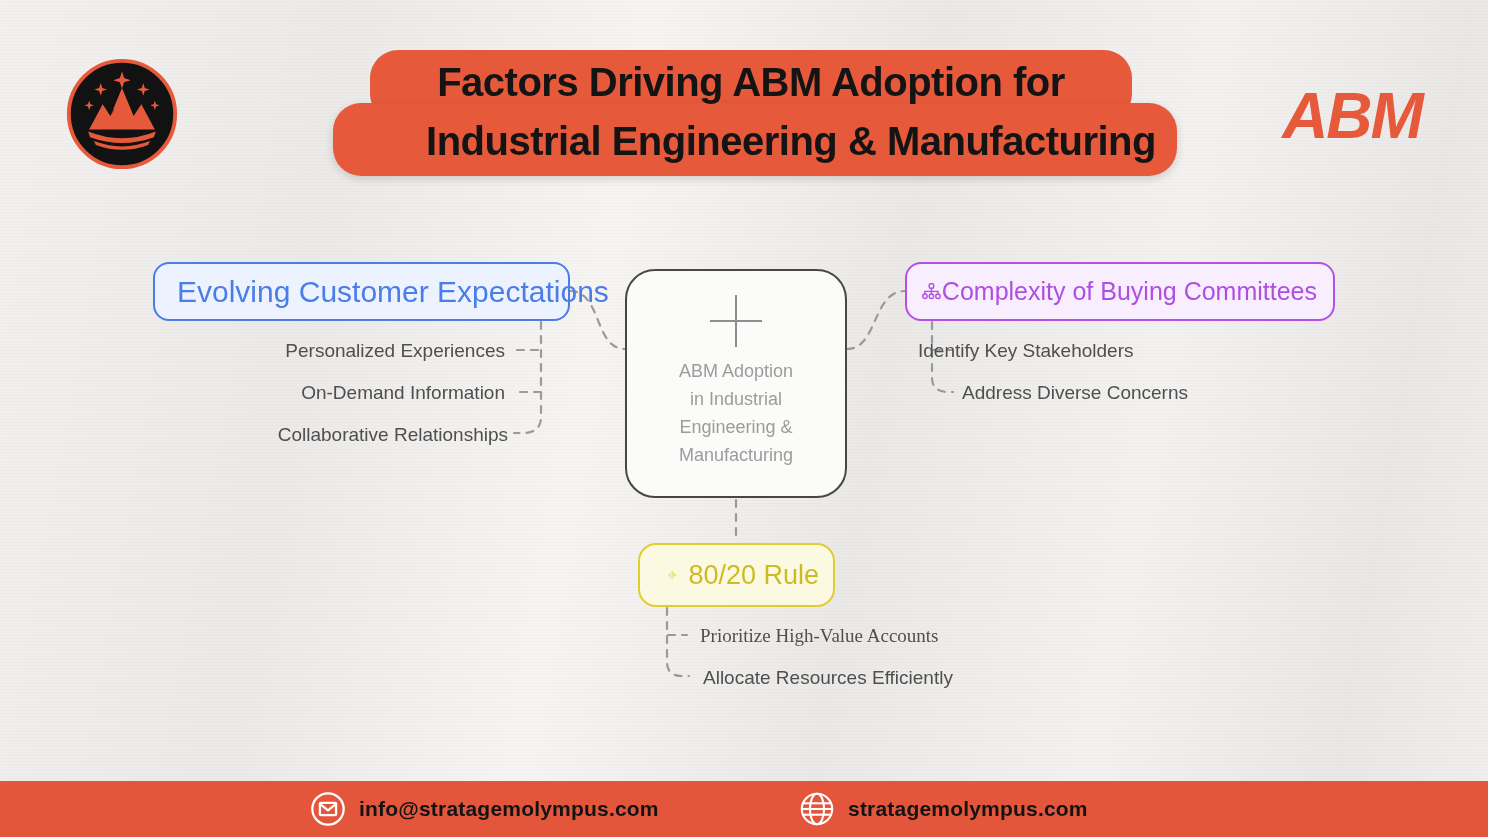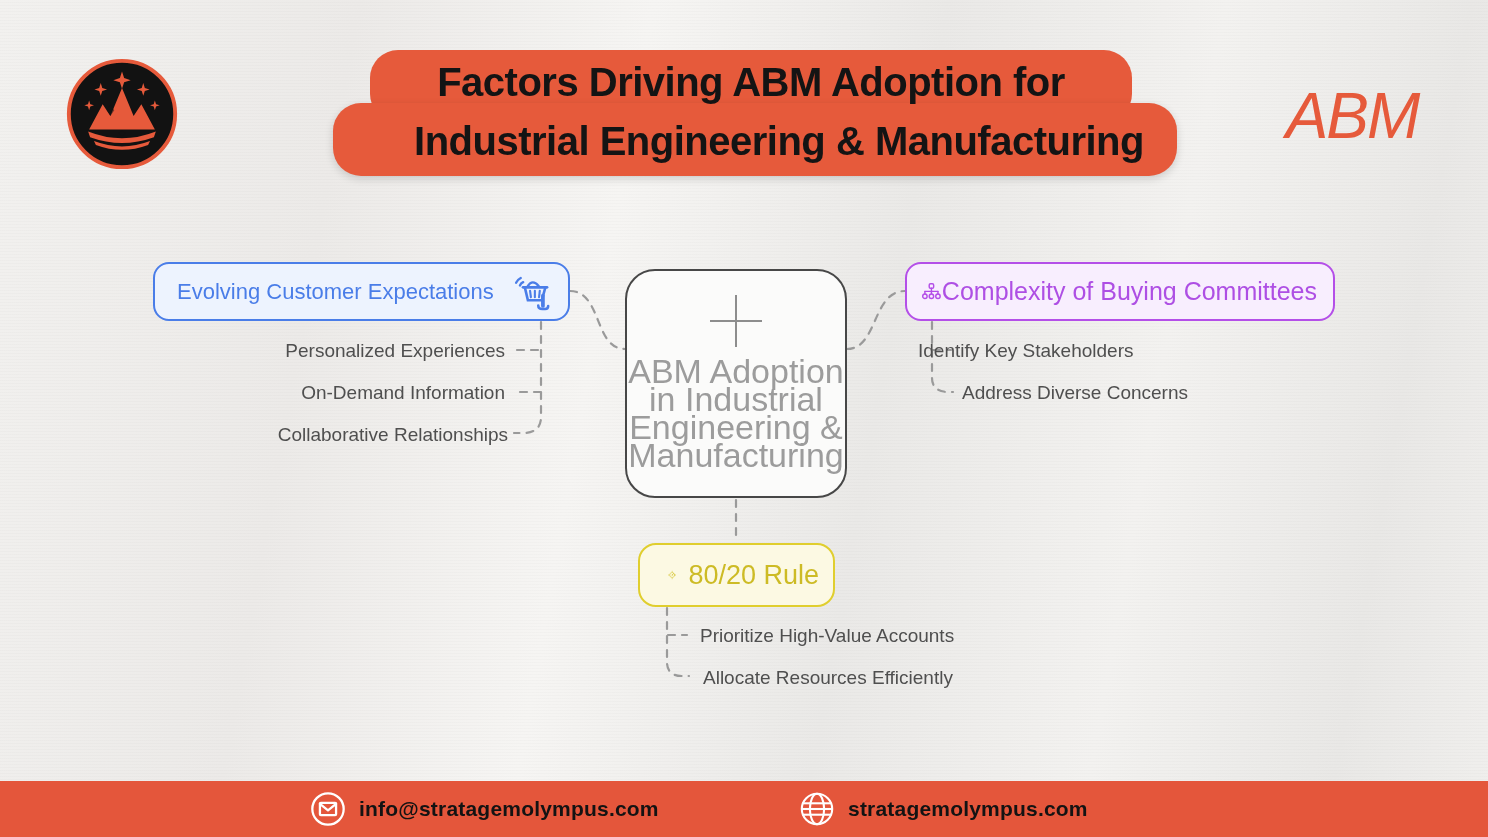--- a/index.html
+++ b/index.html
@@ -21,56 +21,56 @@
     box-shadow:0 3px 8px rgba(0,0,0,0.15);
   }
   .title-rect.top{left:345px;top:50px;width:762px;height:72px;box-shadow:none;}
   .title-rect.bottom{left:308px;top:103px;width:844px;height:73px;}
   .title-text{
     font-weight:700;color:#141414;font-size:40px;letter-spacing:-0.5px;
     white-space:nowrap;
   }
   .title-line1{position:absolute;left:345px;top:50px;width:762px;height:64px;
     display:flex;align-items:center;justify-content:center;z-index:3;}
-  .title-line2{position:absolute;left:296px;top:106px;width:916px;height:70px;
+  .title-line2{position:absolute;left:308px;top:106px;width:916px;height:70px;
     display:flex;align-items:center;justify-content:center;z-index:3;}
   .brand-abm{
     left:1262px;top:76px;width:180px;height:80px;
     display:flex;align-items:center;justify-content:center;
-    color:#E65A3B;font-size:64px;font-weight:400;font-style:italic;letter-spacing:-2px;
+    color:#E65A3B;font-size:64px;font-weight:700;font-style:italic;letter-spacing:-2px;
   }
 
   
   .node{
     position:absolute;display:flex;align-items:center;border-radius:16px;
     box-sizing:border-box;white-space:nowrap;
   }
   .node-blue{
     left:153px;top:262px;width:417px;height:59px;
     background:#EDF3FE;border:2.5px solid #4A7DE8;color:#4A7DE8;
-    font-size:22px;padding:0 14px 0 22px;justify-content:space-between;
+    font-size:30px;padding:0 14px 0 22px;
   }
   .node-purple{
     left:905px;top:262px;width:430px;height:59px;
     background:#F8EEFE;border:2.5px solid #B44FE8;color:#AE4FE4;
     font-size:25px;padding:0 16px 0 14px;
   }
   .node-yellow{
     left:638px;top:543px;width:197px;height:64px;border-radius:18px;
     background:#FCF9E3;border:2.5px solid #E0CE2E;color:#CDBB25;
     font-size:27px;padding:0 14px 0 28px;gap:12px;
   }
   .node-center{
     left:625px;top:269px;width:222px;height:229px;border-radius:30px;
     background:#FBFBFA;border:2px solid #474747;
     flex-direction:column;justify-content:flex-start;align-items:center;
   }
   .center-plus{margin-top:22px;}
   .center-label{
-    color:#9C9C9C;font-size:34px;line-height:28px;text-align:center;margin-top:8px;
+    color:#9C9C9C;font-size:18px;line-height:28px;text-align:center;margin-top:8px;
   }
 
   
   .sub{
     position:absolute;color:#4F4F4F;font-size:19px;white-space:nowrap;height:30px;
     display:flex;align-items:center;
   }
   .sub.r{justify-content:flex-end;}
 
   
@@ -204,21 +204,21 @@
     <span>80/20 Rule</span>
   </div>
 
   <div class="sub r" style="right:983px;top:336px;">Personalized Experiences</div>
   <div class="sub r" style="right:983px;top:378px;text-align:center;">On-Demand Information</div>
   <div class="sub r" style="right:980px;top:420px;">Collaborative Relationships</div>
 
   <div class="sub" style="left:918px;top:336px;">Identify Key Stakeholders</div>
   <div class="sub" style="left:962px;top:378px;">Address Diverse Concerns</div>
 
-  <div class="sub" style="left:700px;top:621px;">Prioritize High-Value Accounts</div>
+  <div class="sub" style="left:700px;top:621px;font-family:Liberation Serif, serif;">Prioritize High-Value Accounts</div>
   <div class="sub" style="left:703px;top:663px;">Allocate Resources Efficiently</div>
 
   <div class="abs footer-bar">
     <div class="footer-item" style="left:309px;">
       <svg width="38" height="38" viewBox="0 0 40 40">
         <g stroke="#FFFFFF" fill="none" stroke-width="2.4">
           <circle cx="20" cy="20" r="16.5"></circle>
           <rect x="11.5" y="13.5" width="17" height="13" rx="1"></rect>
           <path d="M11.5,14.5 L20,21.5 L28.5,14.5" stroke-linecap="round" stroke-linejoin="round"></path>
         </g>

